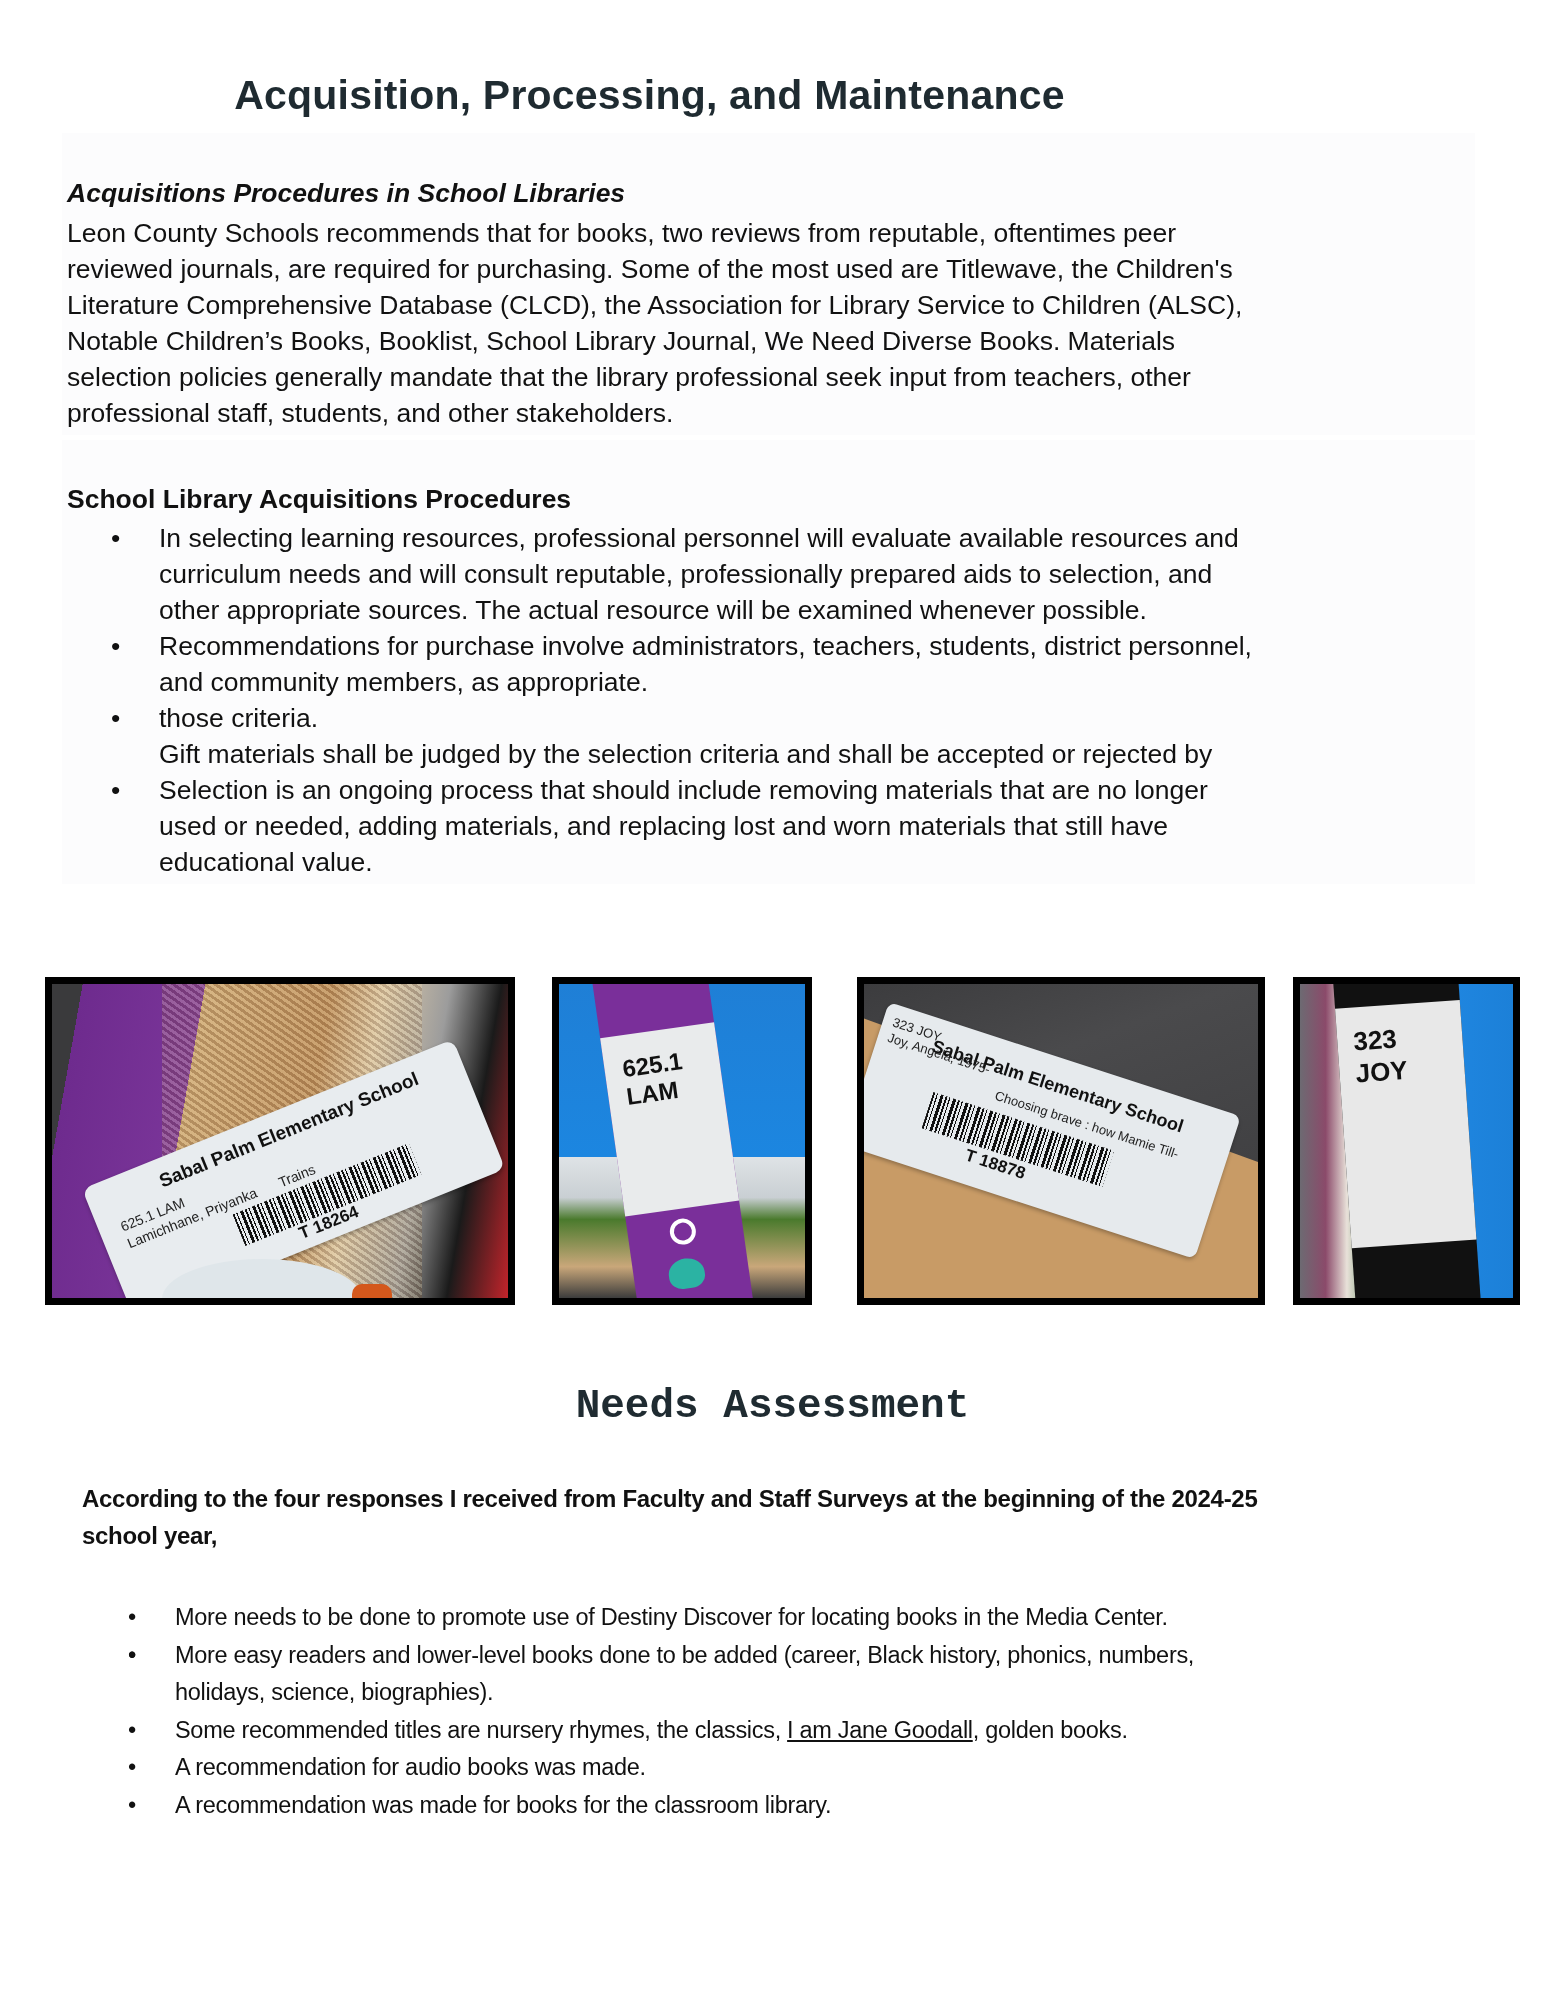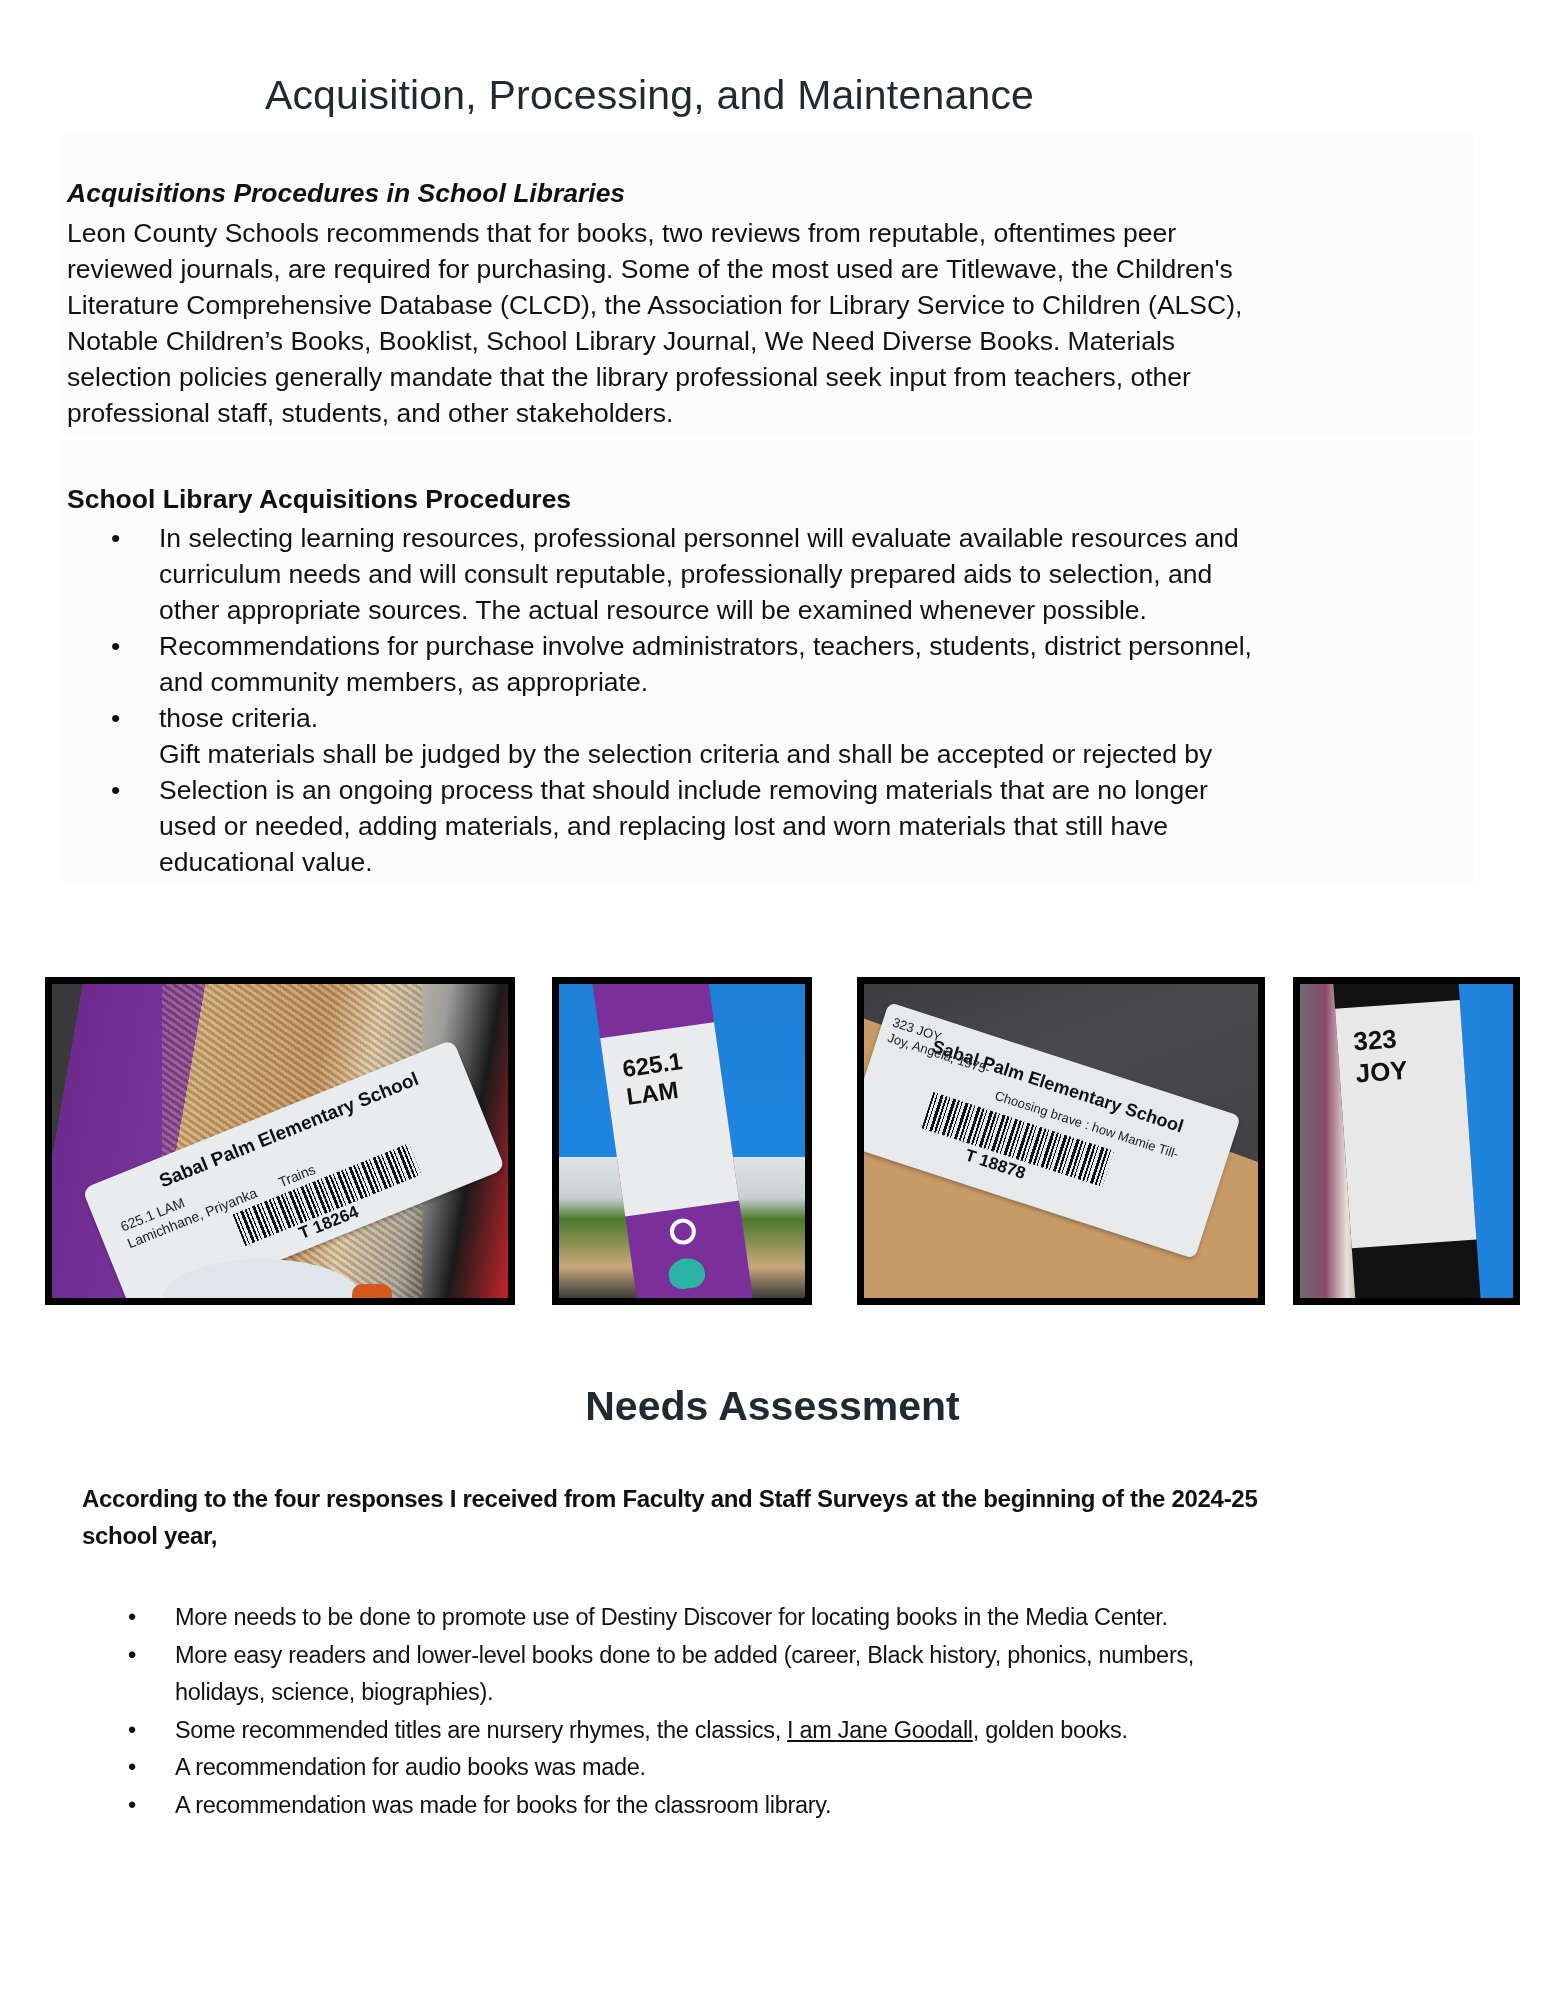--- a/index.html
+++ b/index.html
@@ -1,18 +1,18 @@
 <!DOCTYPE html>
 <html><head>
 <meta charset="utf-8">
 <style>
   html, body { margin: 0; padding: 0; background: #ffffff; }
   body { width: 1545px; height: 2000px; position: relative; overflow: hidden; font-family: "Liberation Sans", sans-serif; color: #111; }
 
-  .title { position: absolute; left: 0; width: 1299px; top: 72px; text-align: center; font-family: "Liberation Sans", sans-serif; font-weight: normal; font-size: 41px; color: #1f2b31; margin: 0; letter-spacing: 0.2px; }
+  .title { position: absolute; left: 0; width: 1299px; top: 72px; text-align: center; font-family: "Liberation Sans", sans-serif; font-weight: bold; font-size: 41px; color: #1f2b31; margin: 0; letter-spacing: 0.2px; }
 
   .panel { position: absolute; background: #fcfcfd; }
   .panel-1 { left: 62px; top: 133px; width: 1413px; height: 302px; }
   .panel-2 { left: 62px; top: 440px; width: 1413px; height: 444px; }
 
   .sub-heading { position: absolute; left: 67px; top: 178px; font-size: 26.5px; font-weight: bold; font-style: italic; color: #111; margin: 0; }
   .para { position: absolute; left: 67px; top: 215px; width: 1400px; font-size: 26.5px; line-height: 36px; color: #111; margin: 0; }
   .para-line { display: block; white-space: nowrap; }
 
   .list-heading { position: absolute; left: 67px; top: 484px; font-size: 26.5px; color: #111; margin: 0; }
@@ -51,21 +51,21 @@
   .p3-bg { position: absolute; inset: 0; background: linear-gradient(160deg, #3c3c3e 0%, #4a4a4c 30%, #3a3a3c 100%); }
   .p3-box { position: absolute; left: -40px; top: 20px; width: 520px; height: 360px; background: #c89b66; transform: rotate(20deg); transform-origin: left top; }
   .p3-label { position: absolute; left: 25px; top: 18px; width: 370px; height: 150px; background: #e6eaed; border-radius: 8px; transform: rotate(18deg); transform-origin: left top; box-shadow: 0 2px 4px rgba(0,0,0,0.3); }
 
   
   .p4-bg { position: absolute; inset: 0; background: linear-gradient(90deg, #6d6a72 0%, #8b4a6a 12%, #e8e1d9 22%, #2a6a2c 40%, #1f86e0 70%, #1c80d8 100%); }
   .p4-spine { position: absolute; left: 45px; top: -10px; width: 125px; height: 350px; background: #111; transform: rotate(-4deg); }
   .p4-tag { position: absolute; left: 0; top: 30px; width: 125px; height: 240px; background: #e8e8e8; }
   .p4-call { position: absolute; left: 16px; top: 18px; font-weight: bold; font-size: 26px; line-height: 32px; color: #111; }
 
-  .heading-2 { position: absolute; left: 0; width: 1545px; top: 1383px; text-align: center; font-family: Liberation Sans, sans-serif; font-weight: bold; font-size: 41px; color: #1f2b31; margin: 0; }
+  .heading-2 { position: absolute; left: 0; width: 1545px; top: 1383px; text-align: center; font-family: Liberation Mono, monospace; font-weight: bold; font-size: 41px; color: #1f2b31; margin: 0; }
 
   .intro { position: absolute; left: 82px; top: 1480px; width: 1400px; font-family: "Liberation Sans", sans-serif; font-weight: bold; font-size: 24px; line-height: 37px; color: #111; margin: 0; letter-spacing: -0.3px; }
   .intro .line { display: block; white-space: nowrap; }
 
   .needs-list { position: absolute; left: 82px; top: 1599px; width: 1420px; margin: 0; padding: 0; list-style: none; }
   .needs-list li { position: relative; padding-left: 93px; font-size: 23.5px; line-height: 37.5px; color: #111; letter-spacing: -0.3px; }
   .needs-list li .bullet { position: absolute; left: 46px; top: 0; }
   .needs-list li .line { display: block; white-space: nowrap; }
   .underline { text-decoration: underline; }
 </style>

